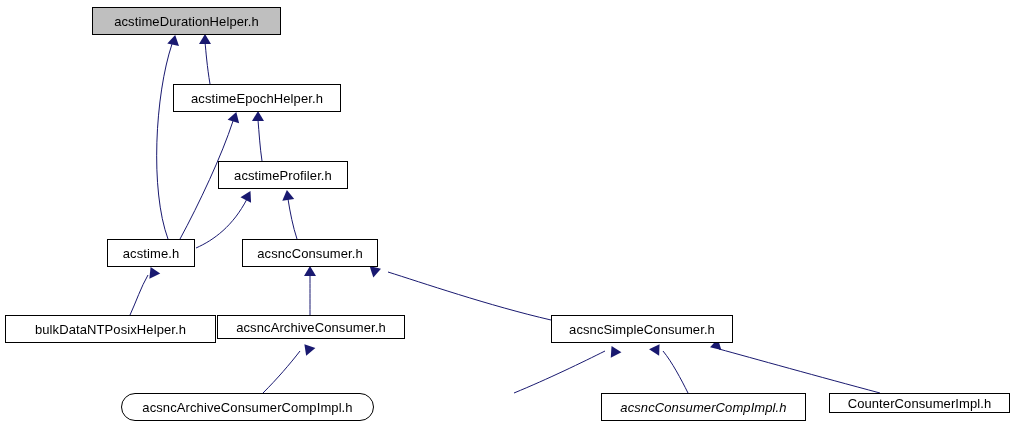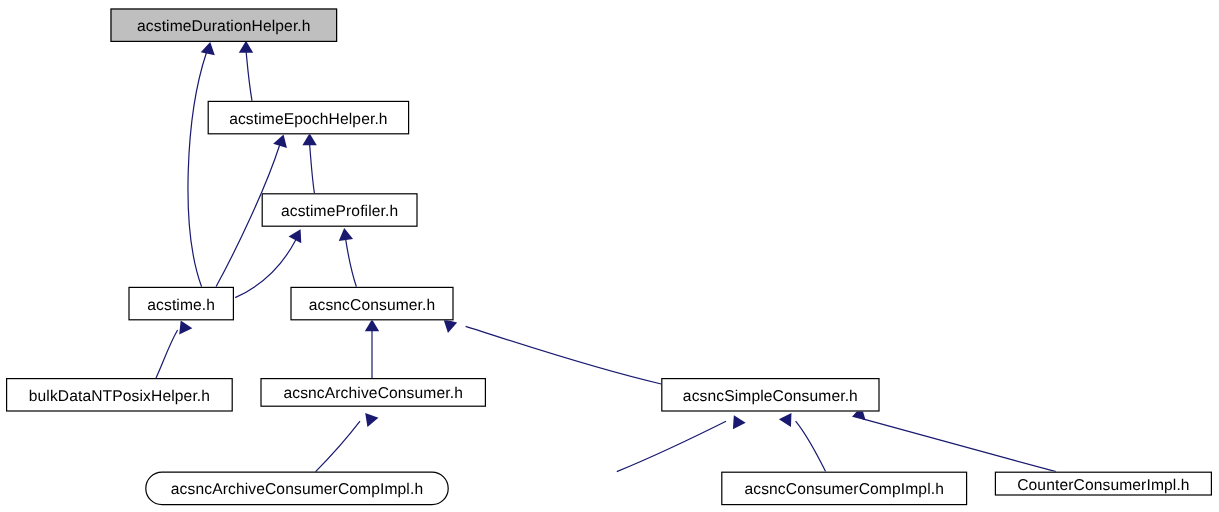--- a/index.html
+++ b/index.html
@@ -86,31 +86,31 @@
     </div>
     <div class="node" style="left: 107px; top: 239px; width: 88px; height: 28px;">
       <span class="node-label">acstime.h</span>
     </div>
     <div class="node" style="left: 218px; top: 161px; width: 130px; height: 28px;">
       <span class="node-label">acstimeProfiler.h</span>
     </div>
     <div class="node" style="left: 242px; top: 239px; width: 136px; height: 28px;">
       <span class="node-label">acsncConsumer.h</span>
     </div>
-    <div class="node" style="left: 5px; top: 315px; width: 189px; height: 28px;">
+    <div class="node" style="left: 5px; top: 315px; width: 211px; height: 28px;">
       <span class="node-label">bulkDataNTPosixHelper.h</span>
     </div>
     <div class="node" style="left: 217px; top: 315px; width: 188px; height: 24px;">
       <span class="node-label">acsncArchiveConsumer.h</span>
     </div>
     <div class="node" style="left: 551px; top: 315px; width: 182px; height: 28px;">
       <span class="node-label">acsncSimpleConsumer.h</span>
     </div>
     <div class="node" style="left: 121px; top: 393px; width: 253px; height: 28px; border-radius: 14px;">
       <span class="node-label">acsncArchiveConsumerCompImpl.h</span>
     </div>
-    <div class="node" style="left: 601px; top: 393px; width: 205px; height: 28px;">
+    <div class="node" style="left: 601px; top: 393px; width: 205px; height: 28px; font-style: italic;">
       <span class="node-label">acsncConsumerCompImpl.h</span>
     </div>
     <div class="node" style="left: 829px; top: 393px; width: 181px; height: 20px;">
       <span class="node-label">CounterConsumerImpl.h</span>
     </div>
   </div>
 
 </body></html>

